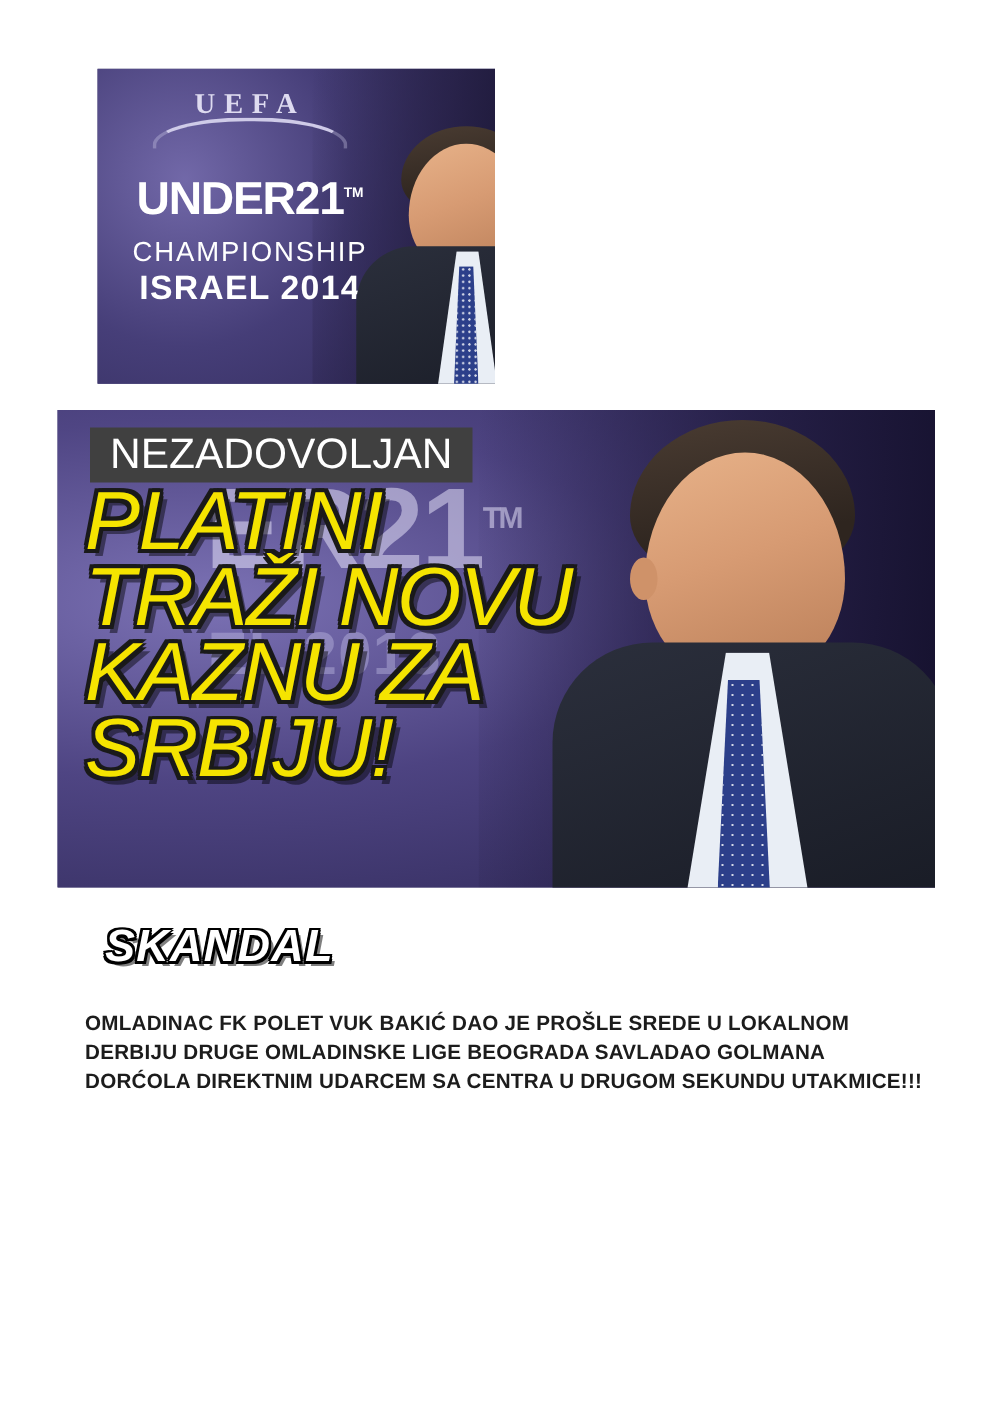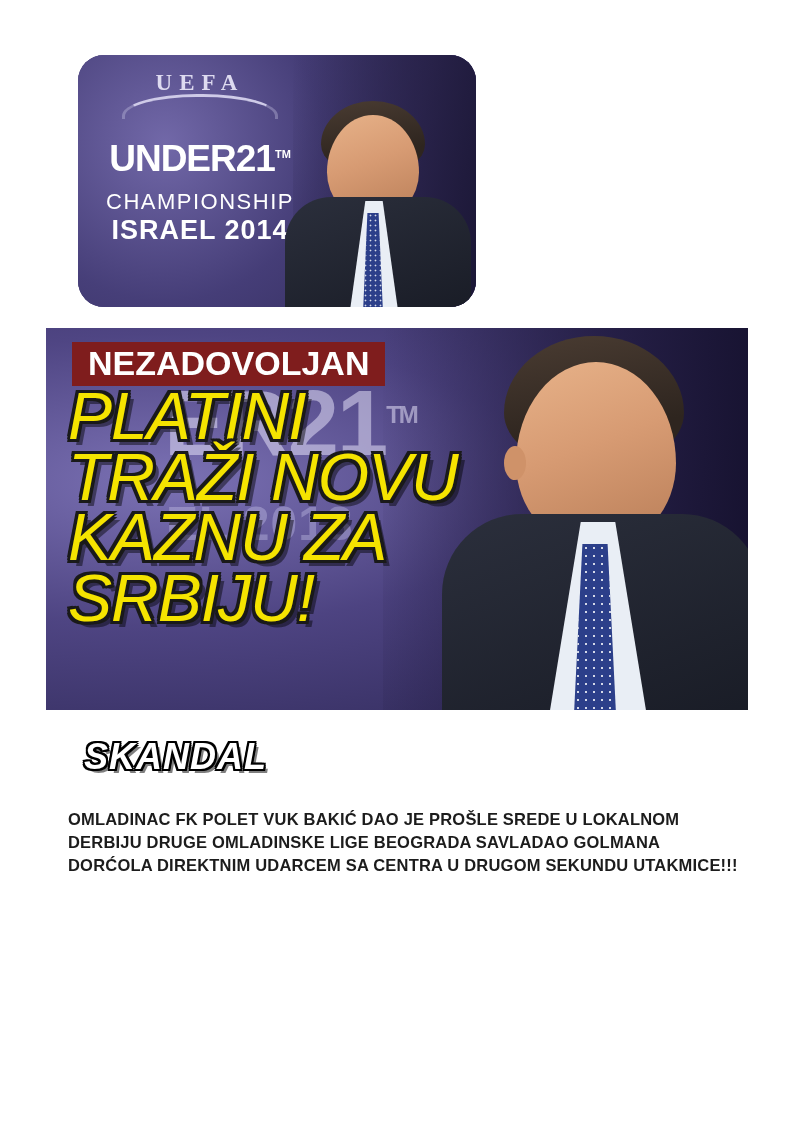--- a/index.html
+++ b/index.html
@@ -13,25 +13,24 @@
     position: relative;
     font-family: "Liberation Sans", sans-serif;
     overflow: hidden;
   }
 
   
   .top-photo {
     position: absolute;
     left: 78px;
     top: 55px;
-    width: 398px;
+    width: 318px;
     height: 252px;
     overflow: hidden;
     background: #4a4470;
-    border-radius: 26px;
   }
   .photo-bg {
     position: absolute;
     inset: 0;
     background:
       radial-gradient(circle at 22% 35%, rgba(120,110,175,0.85) 0%, rgba(70,62,120,0.9) 45%, rgba(44,38,82,0.95) 100%),
       linear-gradient(120deg, #5b5490 0%, #3c3670 55%, #2d2758 100%);
   }
   .photo-bg-right {
     position: absolute;
@@ -192,24 +191,24 @@
   .person-main .suit  { left: -10px; top: 178px; width: 320px; height: 200px; border-radius: 80px 80px 0 0; }
   .person-main .shirt { left: 92px;  top: 186px; width: 108px; height: 192px; clip-path: polygon(34% 0, 66% 0, 95% 100%, 5% 100%); }
   .person-main .tie   { left: 122px; top: 208px; width: 42px;  height: 170px; clip-path: polygon(20% 0, 80% 0, 100% 100%, 0 100%); }
   .person-main .tie-dots { left: 122px; top: 208px; width: 42px; height: 170px; clip-path: polygon(20% 0, 80% 0, 100% 100%, 0 100%); background-size: 8px 8px; }
 
   
   .kicker {
     position: absolute;
     left: 26px;
     top: 14px;
-    background: #7f1d1d;
+    background: #404040;
     color: #ffffff;
     font-size: 34px;
-    font-weight: bold;
+    font-weight: normal;
     letter-spacing: 0px;
     padding: 4px 16px 6px 16px;
     line-height: 1;
     font-family: "Liberation Sans", sans-serif;
   }
   .headline {
     position: absolute;
     left: 22px;
     top: 58px;
     width: 520px;

